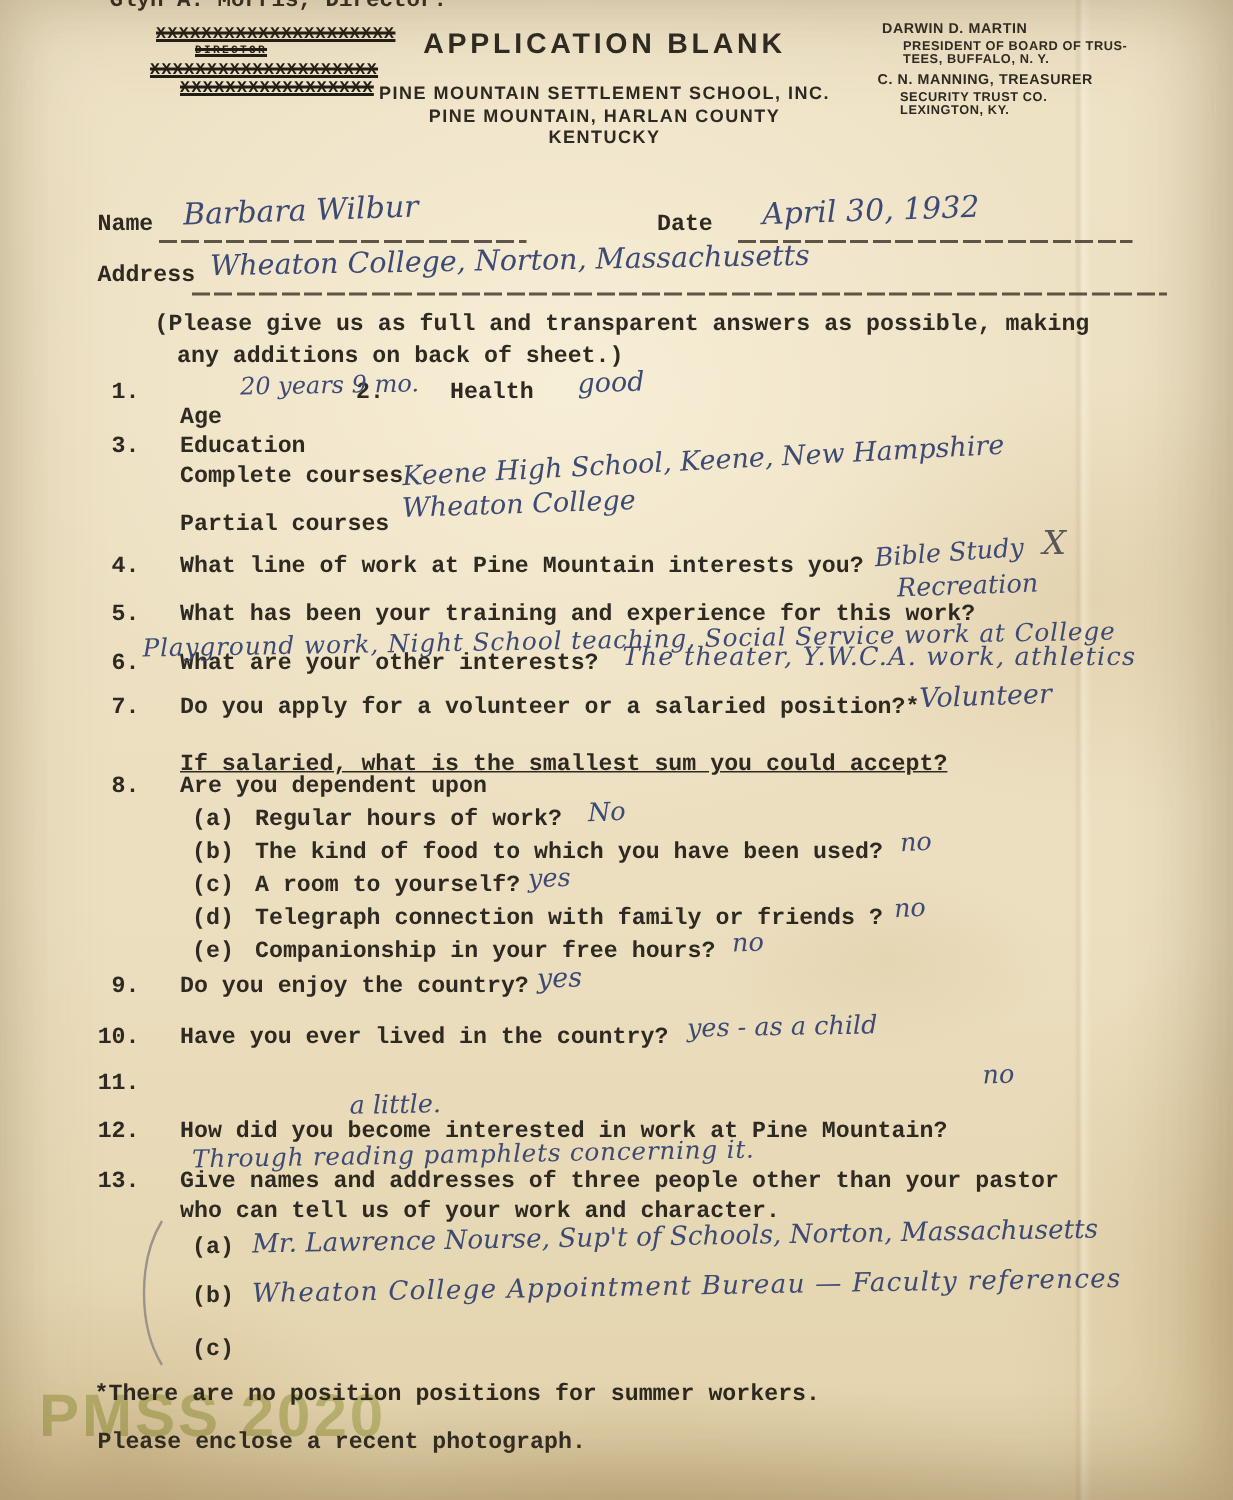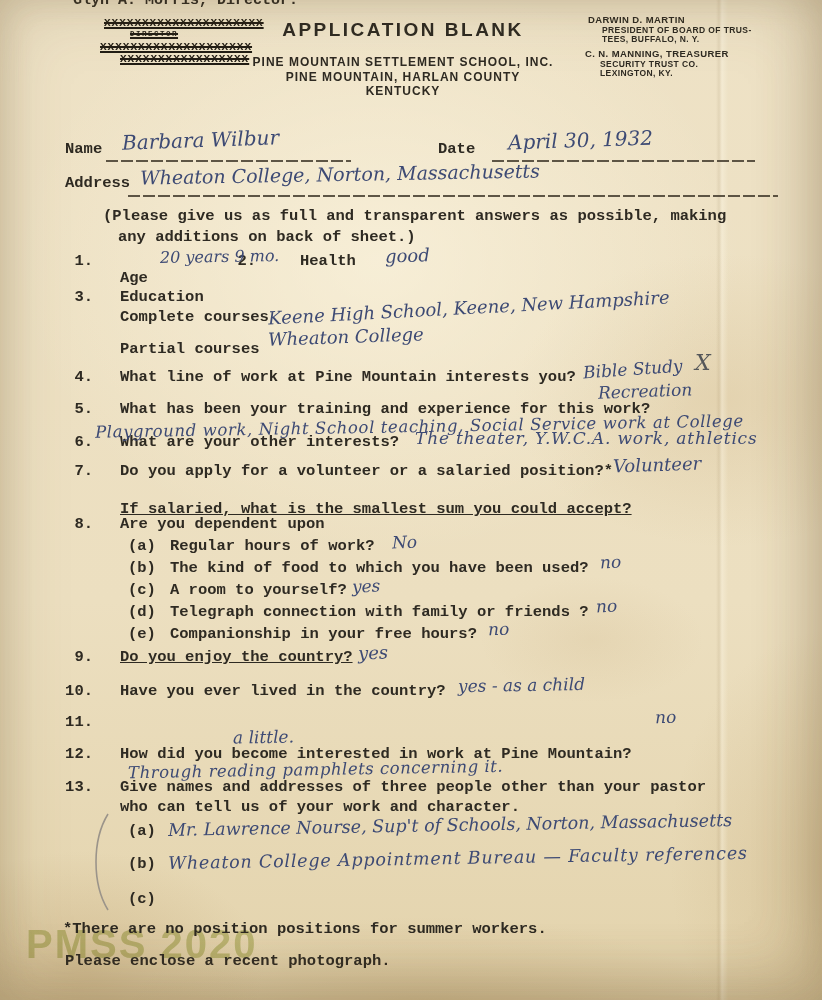--- a/index.html
+++ b/index.html
@@ -129,21 +129,21 @@
 
   <div class="t" style="left:128px;top:603px;">(d)</div>
   <div class="t" style="left:170px;top:603px;">Telegraph connection with family or friends ?</div>
   <div class="hw rot-m3" style="left:596px;top:596px;">no</div>
 
   <div class="t" style="left:128px;top:625px;">(e)</div>
   <div class="t" style="left:170px;top:625px;">Companionship in your free hours?</div>
   <div class="hw rot-m2" style="left:488px;top:619px;">no</div>
 
   <div class="qnum" style="left:55px;top:648px;">9.</div>
-  <div class="t" style="left:120px;top:648px;text-decoration:underline;">Do you enjoy the country?</div>
+  <div class="t" style="left:120px;top:648px;">Do you enjoy the country?</div>
   <div class="hw rot-m2" style="left:358px;top:642px;font-size:18px;">yes</div>
 
   <div class="qnum" style="left:55px;top:682px;">10.</div>
   <div class="t" style="left:120px;top:682px;">Have you ever lived in the country?</div>
   <div class="hw rot-m1" style="left:458px;top:675px;">yes - as a child</div>
 
   <div class="qnum" style="left:55px;top:713px;">11.</div>
   <div class="hw rot-m2" style="left:655px;top:707px;">no</div>
   <div class="hw rot-m1" style="left:233px;top:727px;">a little.</div>
 

